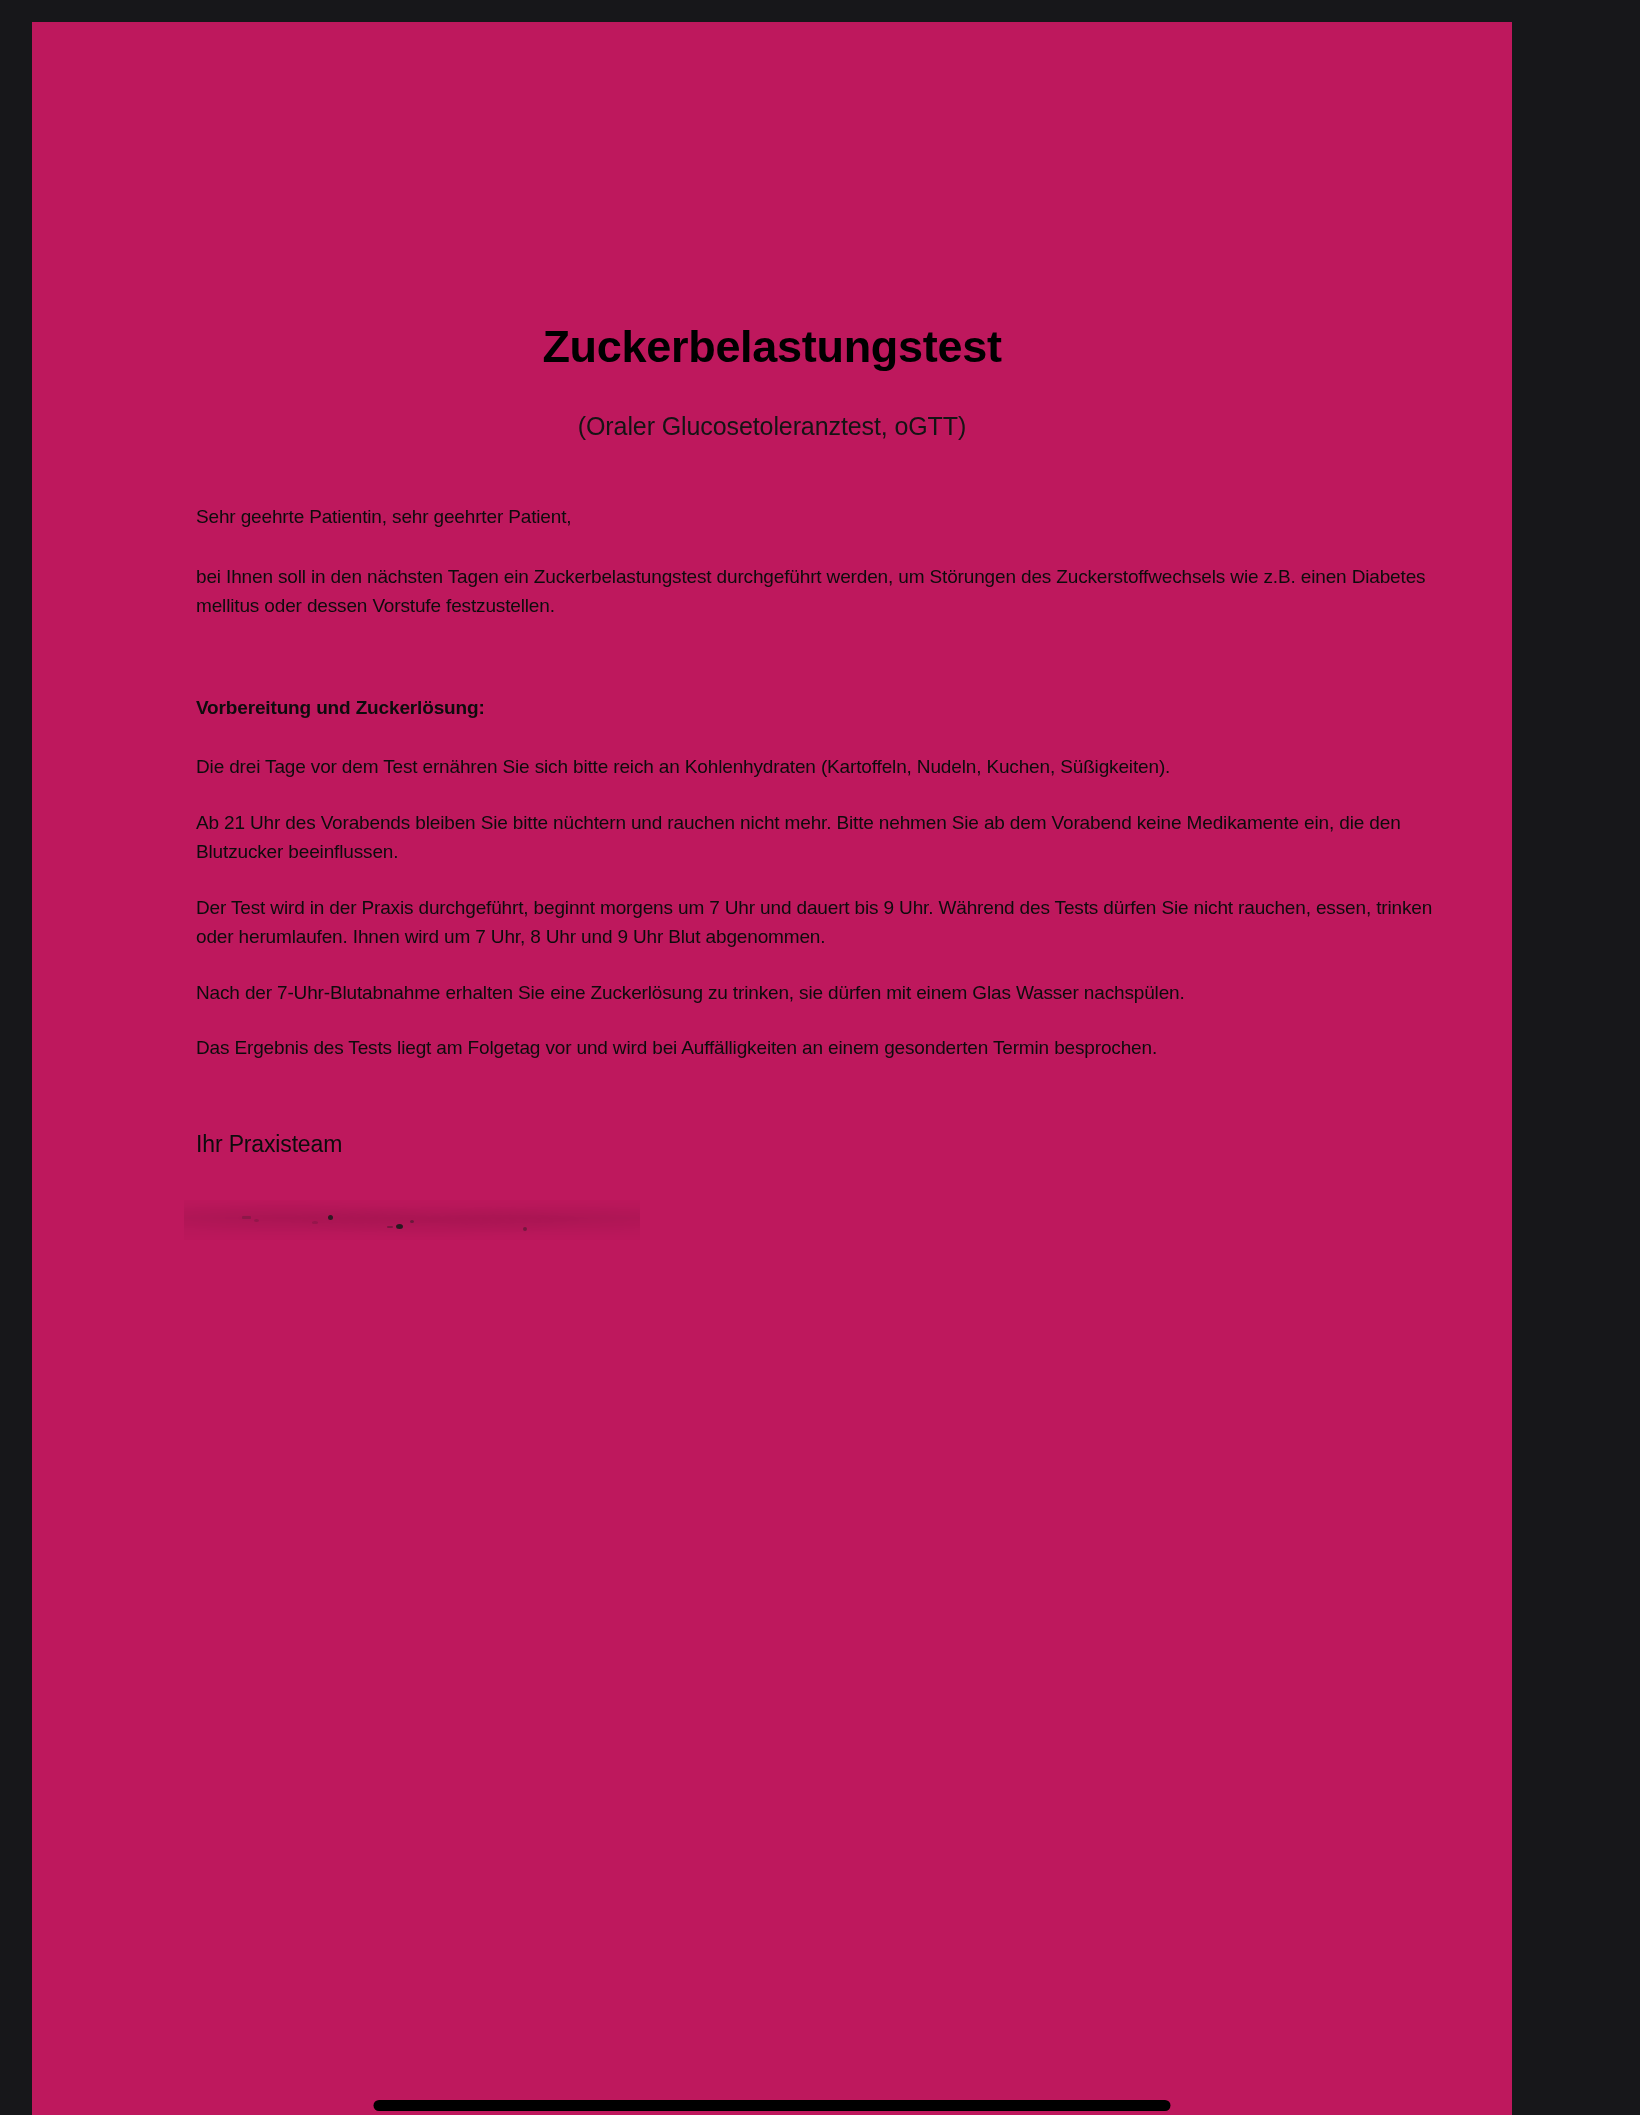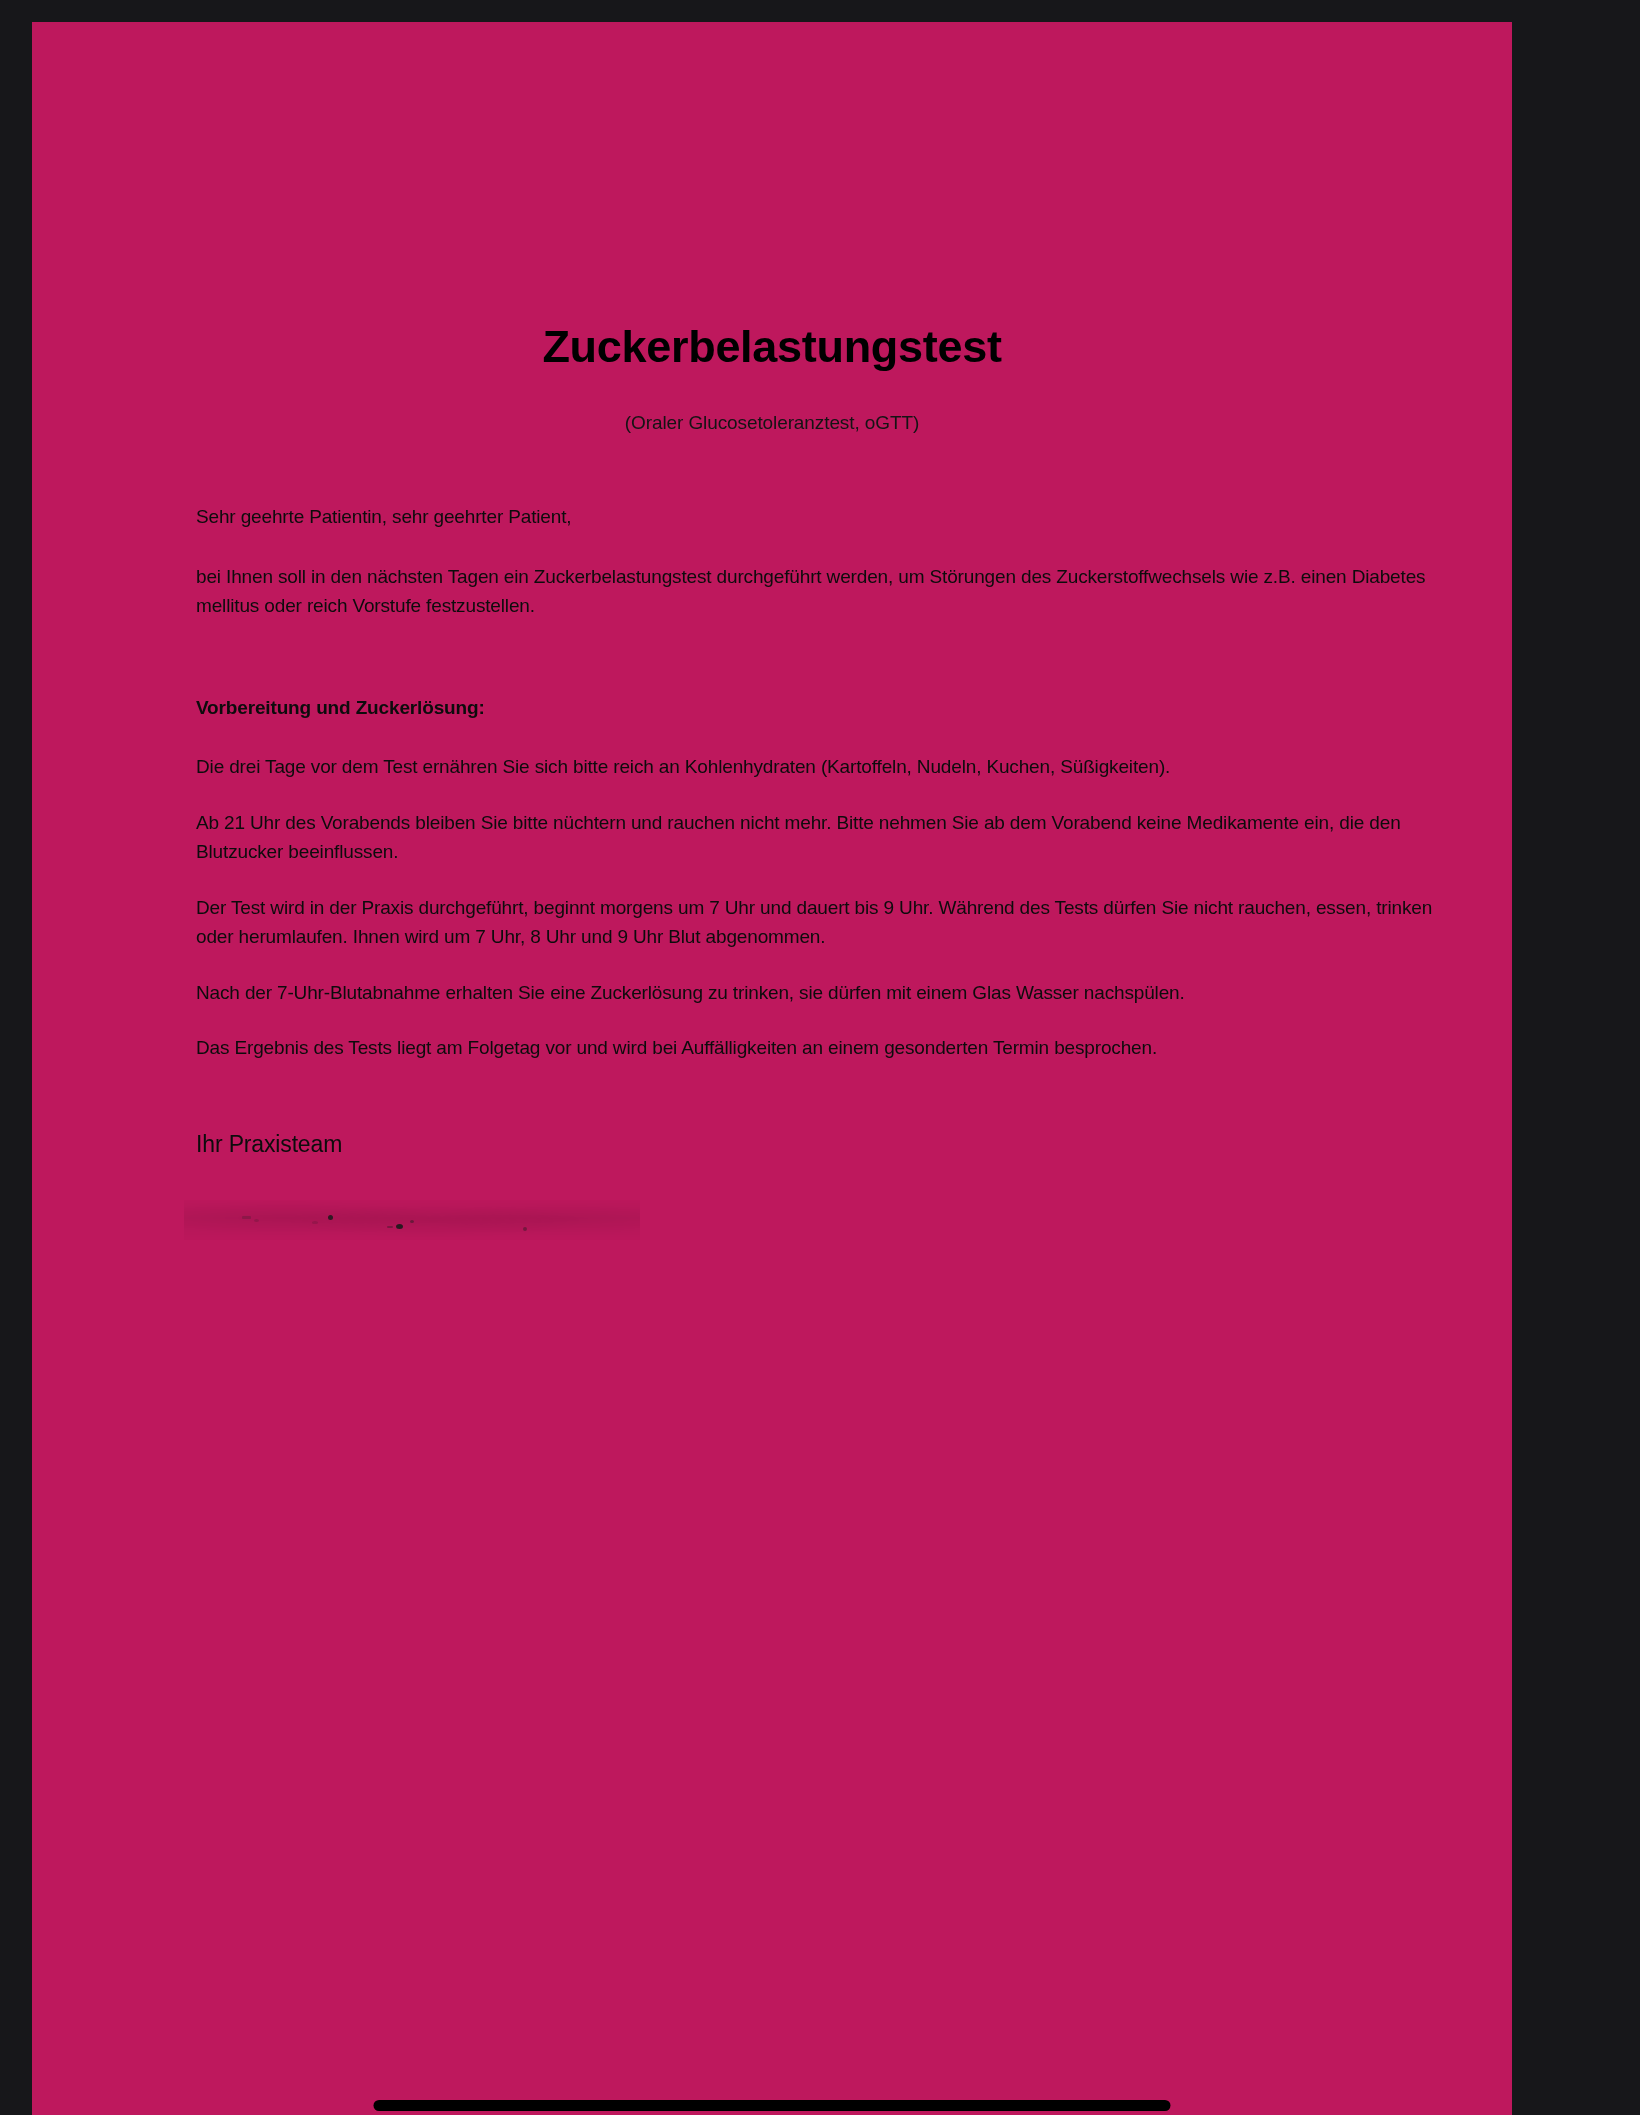--- a/index.html
+++ b/index.html
@@ -43,21 +43,21 @@
   }
   #doc-title {
     font-size: 45px;
     font-weight: bold;
     color: #000000;
     letter-spacing: -0.3px;
     line-height: 1.1;
     margin: 0;
   }
   #doc-subtitle {
-    font-size: 19px;
+    font-size: 25px;
     font-weight: normal;
     color: #141414;
     margin: 0;
     padding-top: 40px;
     letter-spacing: -0.1px;
   }
 
   
   #doc-body {
     position: absolute;
@@ -137,21 +137,21 @@
 
     <div id="doc-header">
       <h1 id="doc-title">Zuckerbelastungstest</h1>
       <p id="doc-subtitle">(Oraler Glucosetoleranztest, oGTT)</p>
     </div>
 
     <div id="doc-body">
 
       <p class="para gap-sm">Sehr geehrte Patientin, sehr geehrter Patient,</p>
 
-      <p class="para gap-xl">bei Ihnen soll in den nächsten Tagen ein Zuckerbelastungstest durchgeführt werden, um Störungen des Zuckerstoffwechsels wie z.B. einen Diabetes mellitus oder reich Vorstufe festzustellen.</p>
+      <p class="para gap-xl">bei Ihnen soll in den nächsten Tagen ein Zuckerbelastungstest durchgeführt werden, um Störungen des Zuckerstoffwechsels wie z.B. einen Diabetes mellitus oder dessen Vorstufe festzustellen.</p>
 
       <p class="para bold gap-sm">Vorbereitung und Zuckerlösung:</p>
 
       <p class="para">Die drei Tage vor dem Test ernähren Sie sich bitte reich an Kohlenhydraten (Kartoffeln, Nudeln, Kuchen, Süßigkeiten).</p>
 
       <p class="para">Ab 21 Uhr des Vorabends bleiben Sie bitte nüchtern und rauchen nicht mehr. Bitte nehmen Sie ab dem Vorabend keine Medikamente ein, die den Blutzucker beeinflussen.</p>
 
       <p class="para">Der Test wird in der Praxis durchgeführt, beginnt morgens um 7 Uhr und dauert bis 9 Uhr. Während des Tests dürfen Sie nicht rauchen, essen, trinken oder herumlaufen. Ihnen wird um 7 Uhr, 8 Uhr und 9 Uhr Blut abgenommen.</p>
 
       <p class="para">Nach der 7-Uhr-Blutabnahme erhalten Sie eine Zuckerlösung zu trinken, sie dürfen mit einem Glas Wasser nachspülen.</p>

